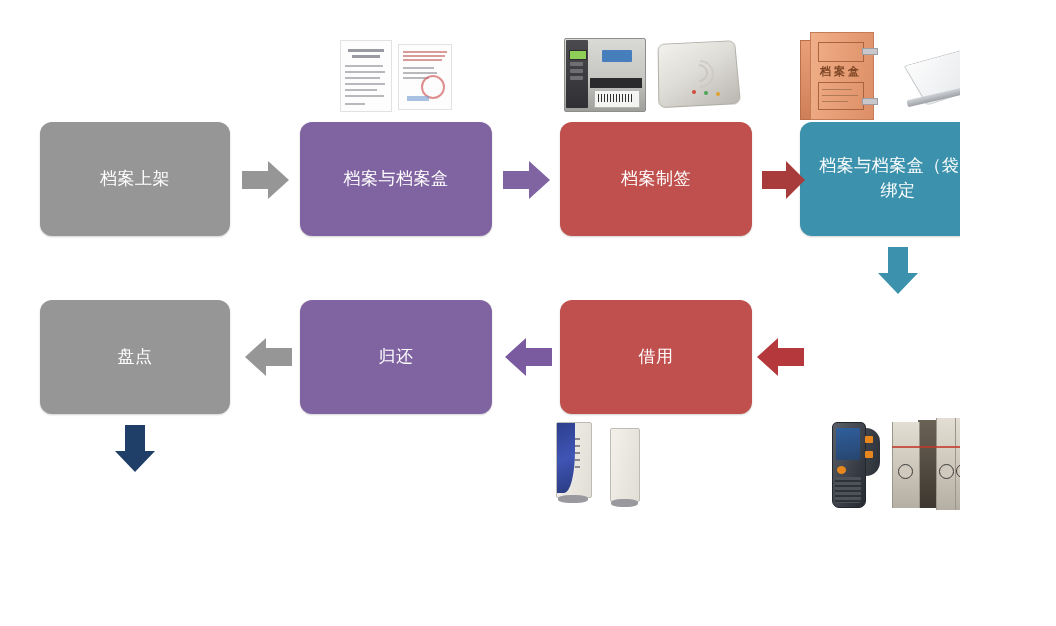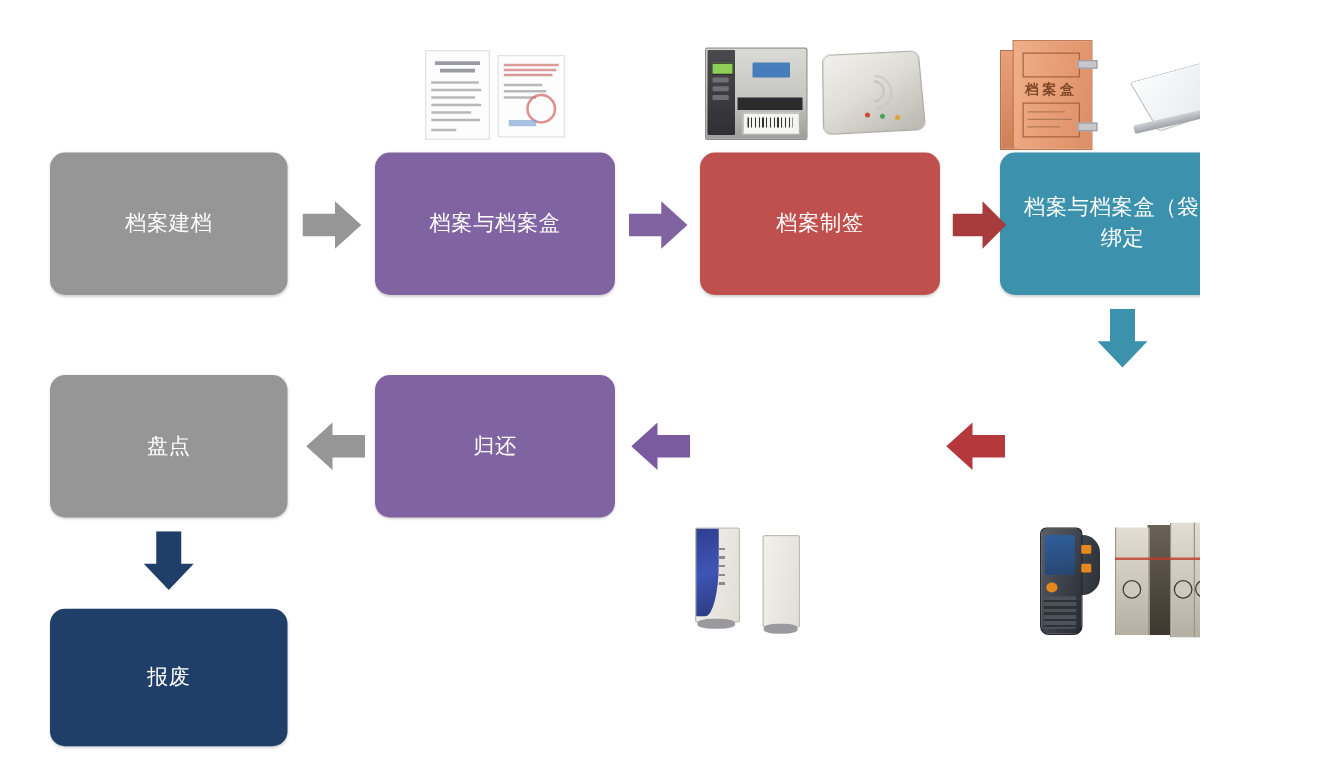--- a/index.html
+++ b/index.html
@@ -349,21 +349,21 @@
     </div>
 
     <div class="photo" style="left:98px; top:10px; width:112px; height:74px;">
       <div class="wbox-top" style="left:14px; top:2px; width:84px; height:62px;"></div>
       <div class="wbox-edge" style="left:8px; top:52px; width:92px; height:7px;
                                     transform:rotate(-13deg);"></div>
     </div>
   </div>
 
   <div class="node" style="left:40px; top:122px; width:190px; height:114px; background:#969696;">
-    <span class="node-label">档案建档</span>
+    <span class="node-label">档案上架</span>
   </div>
 
   <div class="node" style="left:300px; top:122px; width:192px; height:114px; background:#8064A2;">
     <span class="node-label">档案与档案盒</span>
   </div>
 
   <div class="node" style="left:800px; top:122px; width:196px; height:114px; background:#3C92AD;">
     <span class="node-label">档案与档案盒（袋）
 绑定</span>
   </div>
@@ -397,20 +397,23 @@
   </div>
 
   <div class="node" style="left:40px; top:300px; width:190px; height:114px; background:#969696;">
     <span class="node-label">盘点</span>
   </div>
 
   <div class="node" style="left:300px; top:300px; width:192px; height:114px; background:#8064A2;">
     <span class="node-label">归还</span>
   </div>
 
+  <div class="node" style="left:560px; top:300px; width:192px; height:114px; background:#C0504D;">
+    <span class="node-label">借用</span>
+  </div>
 
 
   <div class="arrow" style="left:244px; top:337px; width:48px; height:40px;">
     <svg viewBox="0 0 48 40" preserveAspectRatio="none">
       <polygon points="48,11 22,11 22,1 1,20 22,39 22,29 48,29" fill="#969696"></polygon>
     </svg>
   </div>
 
   <div class="arrow" style="left:504px; top:337px; width:48px; height:40px;">
     <svg viewBox="0 0 48 40" preserveAspectRatio="none">
@@ -423,23 +426,20 @@
       <polygon points="48,11 22,11 22,1 1,20 22,39 22,29 48,29" fill="#B4383C"></polygon>
     </svg>
   </div>
 
   <div class="arrow" style="left:114px; top:425px; width:42px; height:48px;">
     <svg viewBox="0 0 42 48" preserveAspectRatio="none">
       <polygon points="11,0 31,0 31,26 41,26 21,47 1,26 11,26" fill="#1F3F68"></polygon>
     </svg>
   </div>
 
-  <div class="node" style="left:40px; top:487px; width:190px; height:110px; background:#1F3F68;">
-    <span class="node-label">报废</span>
-  </div>
 
   <div class="photo-group" style="left:548px; top:418px; width:106px; height:92px;">
     <div class="gate" style="left:0px; top:4px; width:50px; height:86px;">
       <div class="gate-panel" style="left:8px; top:0px; width:34px; height:74px;"></div>
       <div class="gate-swoosh" style="left:9px; top:1px; width:18px; height:70px;"></div>
       <div class="gate-dots" style="left:27px; top:16px; width:5px; height:34px;"></div>
       <div class="gate-foot" style="left:10px; top:73px; width:30px; height:8px;"></div>
     </div>
     <div class="gate" style="left:56px; top:10px; width:48px; height:82px;">
       <div class="gate-panel" style="left:6px; top:0px; width:28px; height:72px;"></div>

